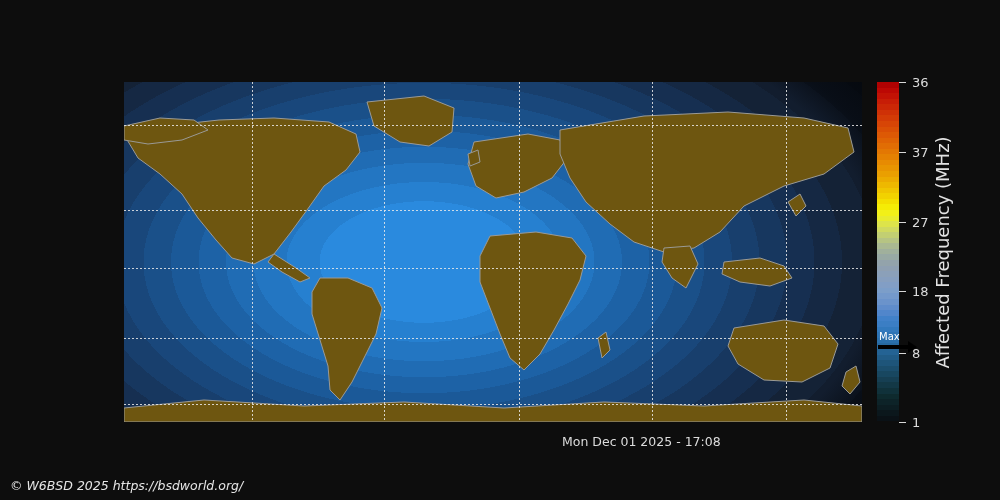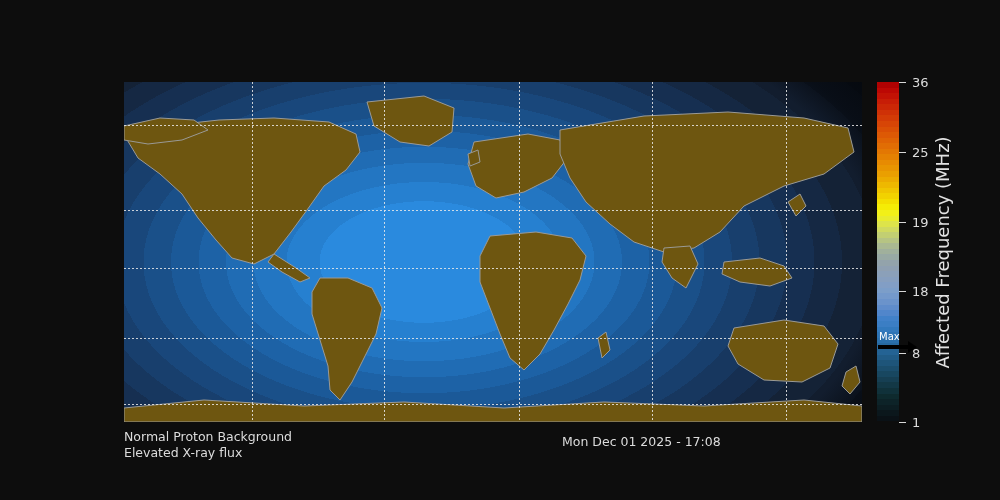--- a/index.html
+++ b/index.html
@@ -224,25 +224,25 @@
       <div class="cbar-band" style="height: 5.57377px; background: rgb(10, 17, 22);"></div>
     </div>
 
   <div class="cbar-ticks" id="cbar-ticks">
       <div class="tick" style="top: 0px;">
         <i></i>
         <span>36</span>
       </div>
       <div class="tick" style="top: 70px;">
         <i></i>
-        <span>25</span>
+        <span>37</span>
       </div>
       <div class="tick" style="top: 140px;">
         <i></i>
-        <span>19</span>
+        <span>27</span>
       </div>
       <div class="tick" style="top: 209px;">
         <i></i>
         <span>18</span>
       </div>
       <div class="tick" style="top: 271px;">
         <i></i>
         <span>8</span>
       </div>
       <div class="tick" style="top: 340px;">
@@ -254,20 +254,17 @@
   <div class="maxmark">
     <div class="mx">Max</div>
     <div class="arr"></div>
     <div class="arrhead"></div>
   </div>
 
   <div class="cbar-label">
     <span>Affected Frequency (MHz)</span>
   </div>
 
-  <div class="cap-left">
-    <div>Normal Proton Background</div>
-    <div>Elevated X-ray flux</div>
-  </div>
 
   <div class="cap-right">Mon Dec 01 2025 - 17:08</div>
 
+  <div class="footer">© W6BSD 2025 https://bsdworld.org/</div>
 </div>
 
 </body></html>

